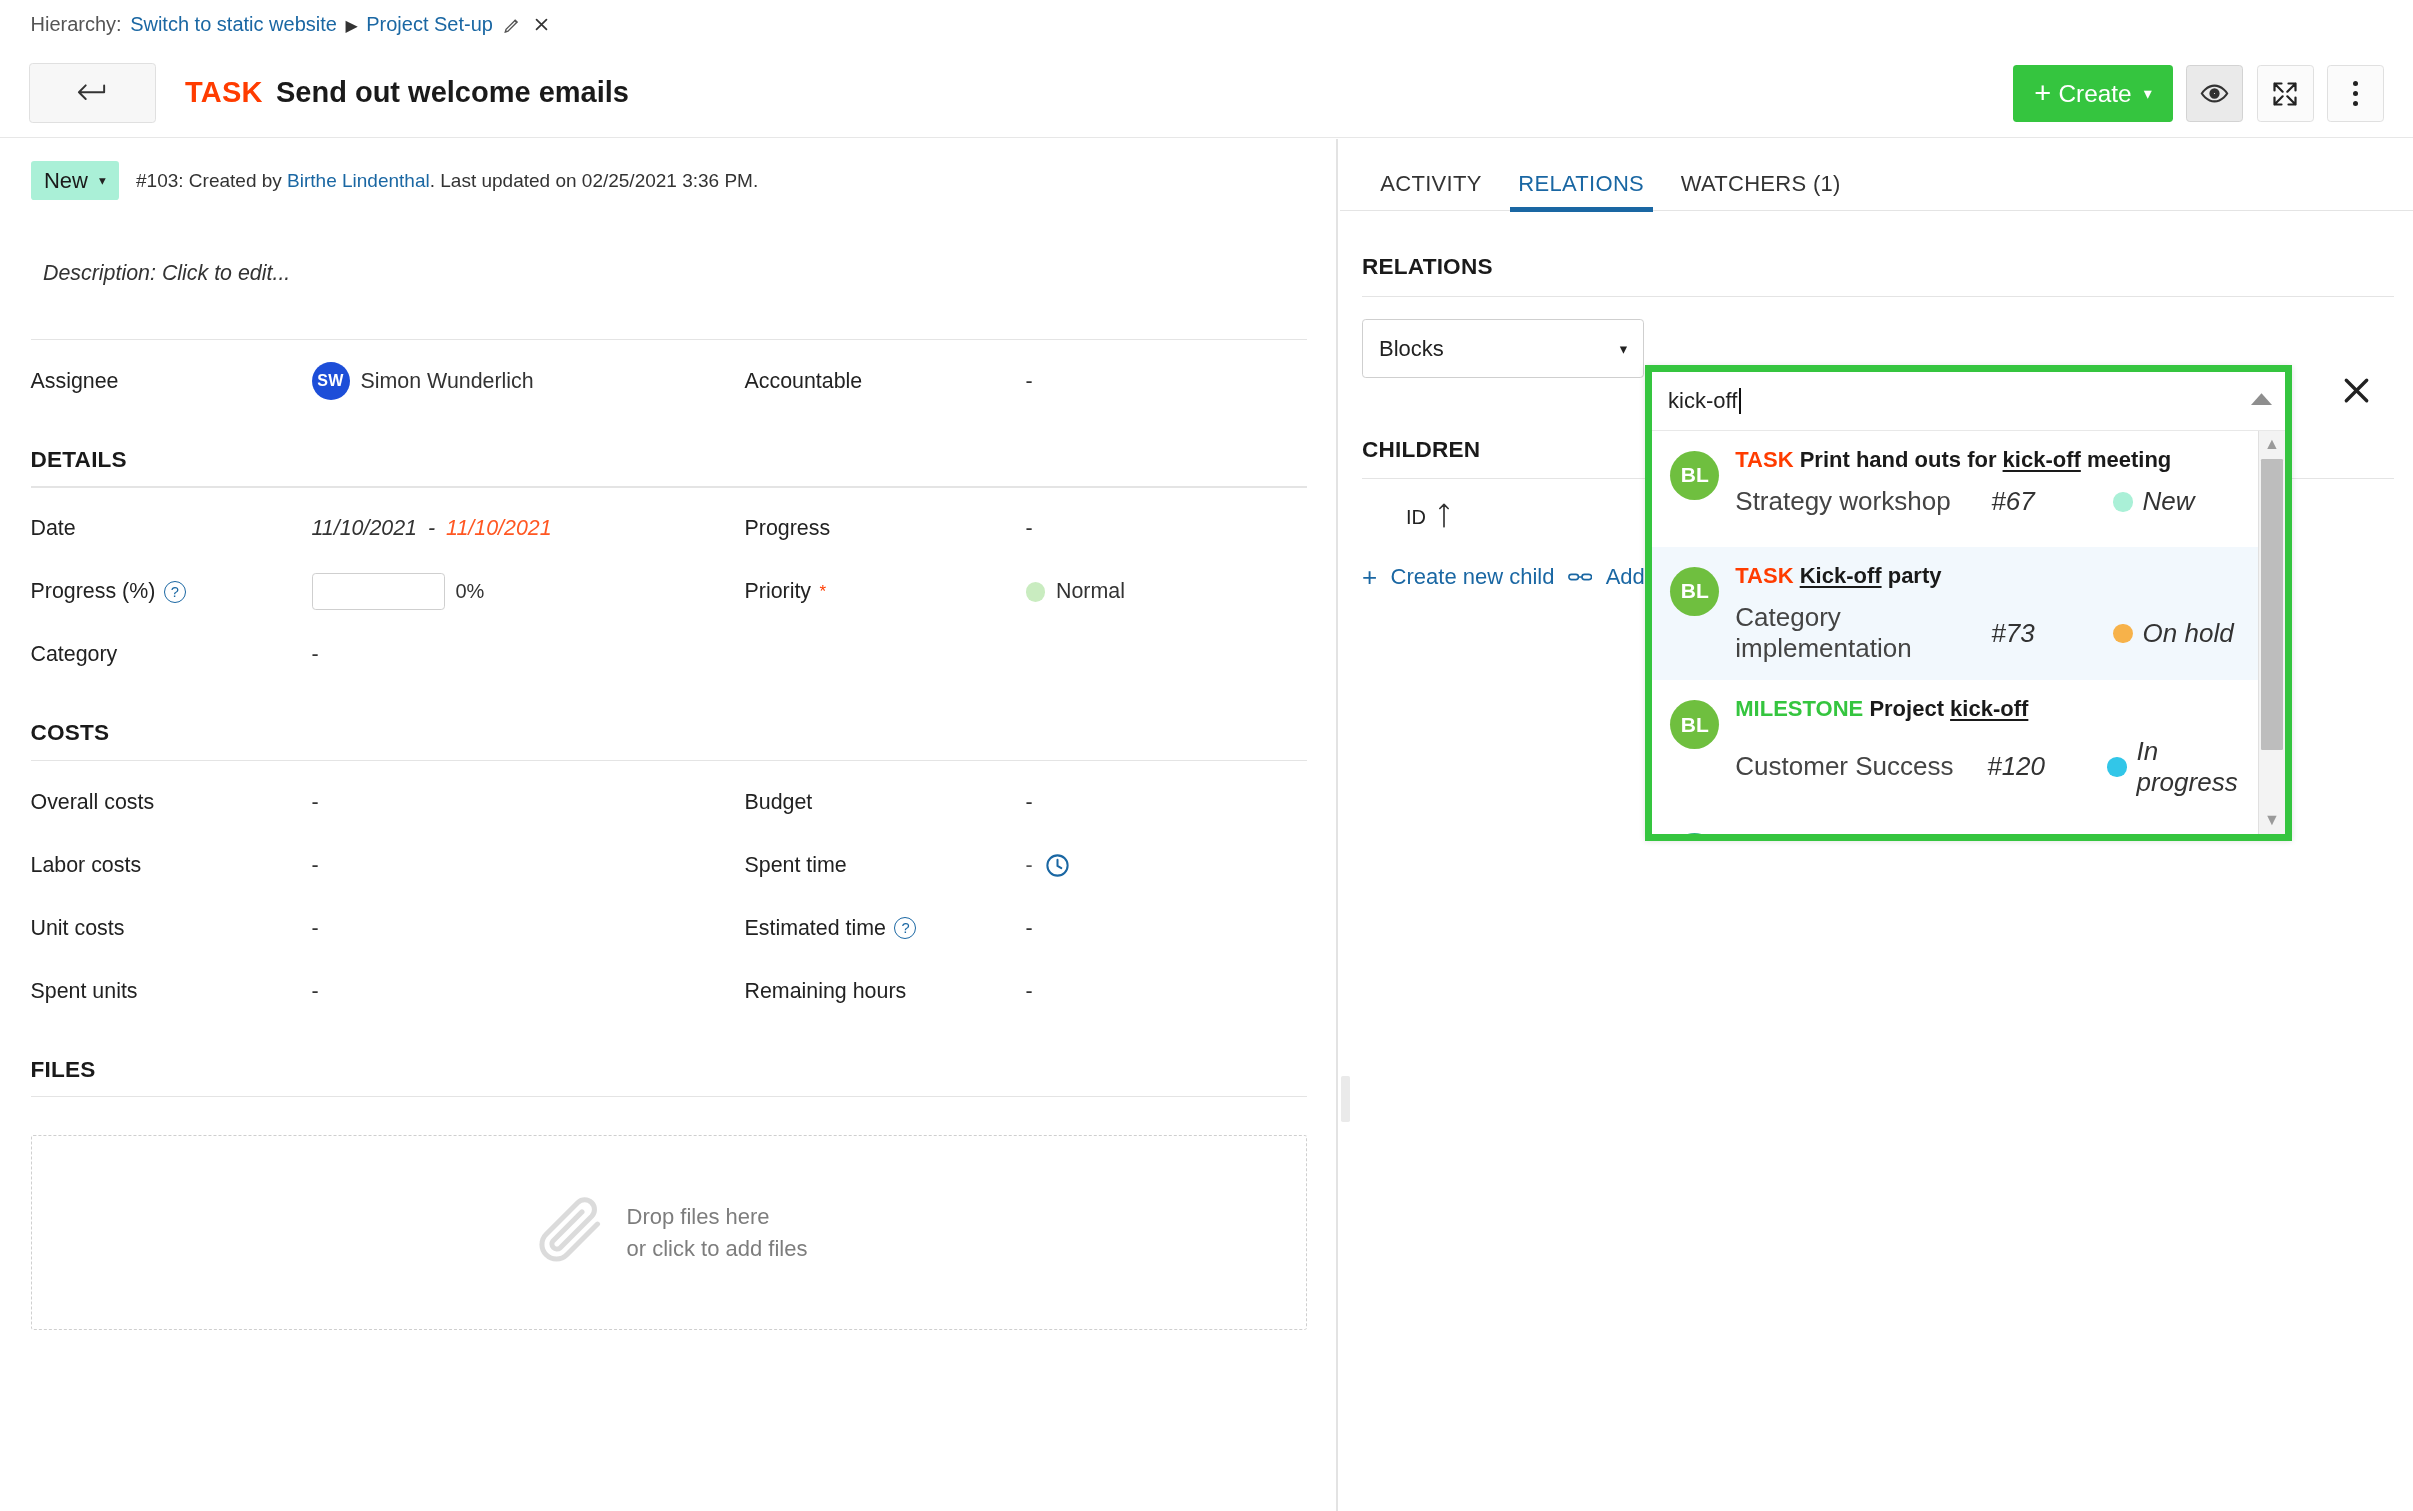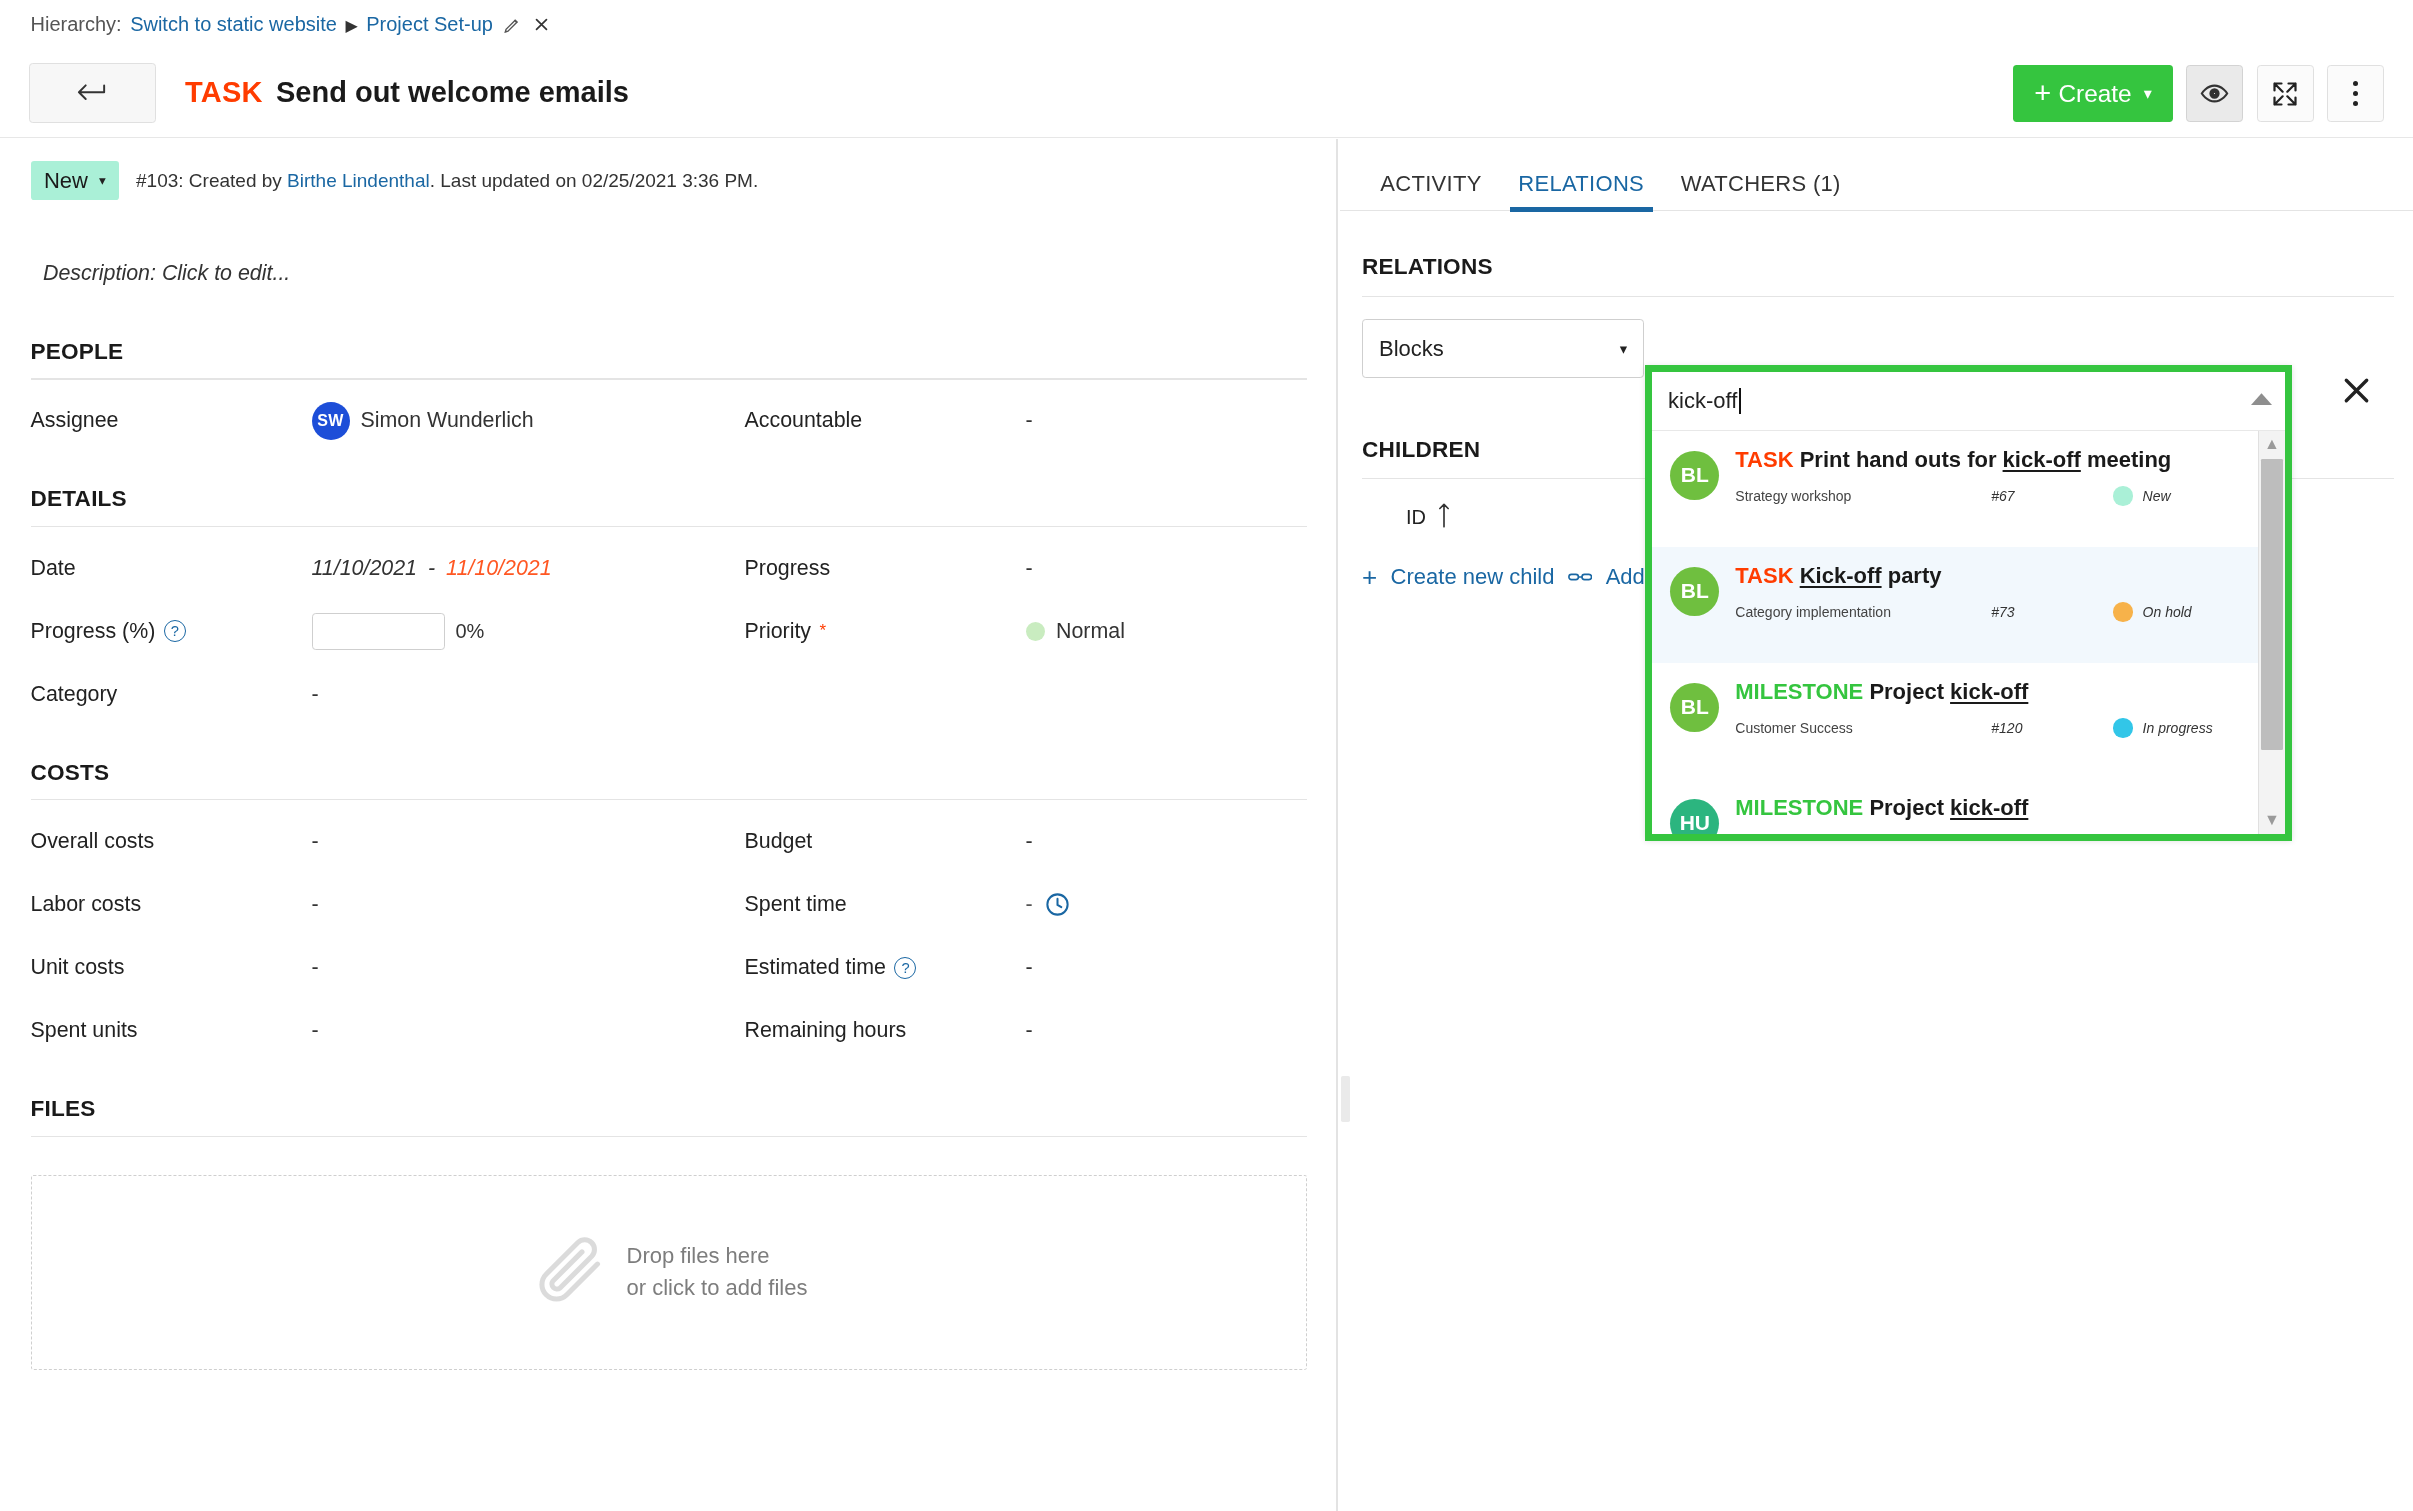--- a/index.html
+++ b/index.html
@@ -264,21 +264,21 @@
   }
   .ac-body { flex: 1; min-width: 0; }
   .ac-line1 { font-size: 22px; white-space: nowrap; }
   .ac-type { font-weight: 700; }
   .ac-type.task { color: #ff3c00; }
   .ac-type.milestone { color: #35c53f; }
   .ac-subject { color: #1a1a1a; font-weight: 700; }
   .ac-subject u { text-decoration: underline; text-underline-offset: 3.1px; }
   .ac-line2 {
     display: flex; align-items: center; margin-top: 13.4px;
-    font-size: 14px; color: #444; font-style: italic;
+    font-size: 26px; color: #444; font-style: italic;
   }
   .ac-project { width: 256px; font-style: normal; color: #444; }
   .ac-id { width: 122px; font-style: italic; color: #333; }
   .ac-status { display: flex; align-items: center; gap: 9.8px; font-style: italic; color: #333; }
 
   
   .ac-scroll {
     position: absolute; right: 0; top: 0; width: 27px; height: 100%;
     background: #f3f3f3; border-left: 0.6px solid #e0e0e0;
   }
@@ -374,21 +374,20 @@
       <div class="meta-line">
         <span>#103: Created by </span><a href="#">Birthe Lindenthal</a><span>. Last updated on 02/25/2021 3:36 PM.</span>
       </div>
     </div>
 
     <div class="description">
       <span>Description: Click to edit...</span>
     </div>
 
     <div class="section" style="margin-top:53px">
-      <div class="section-title">PEOPLE</div>
       <div class="section-rule"></div>
       <div class="grid" style="margin-top:9.8px">
         <div class="field">
           <div class="label">Assignee</div>
           <div class="value">
             <span class="avatar">SW</span>
             <span>Simon Wunderlich</span>
           </div>
         </div>
         <div class="field">

